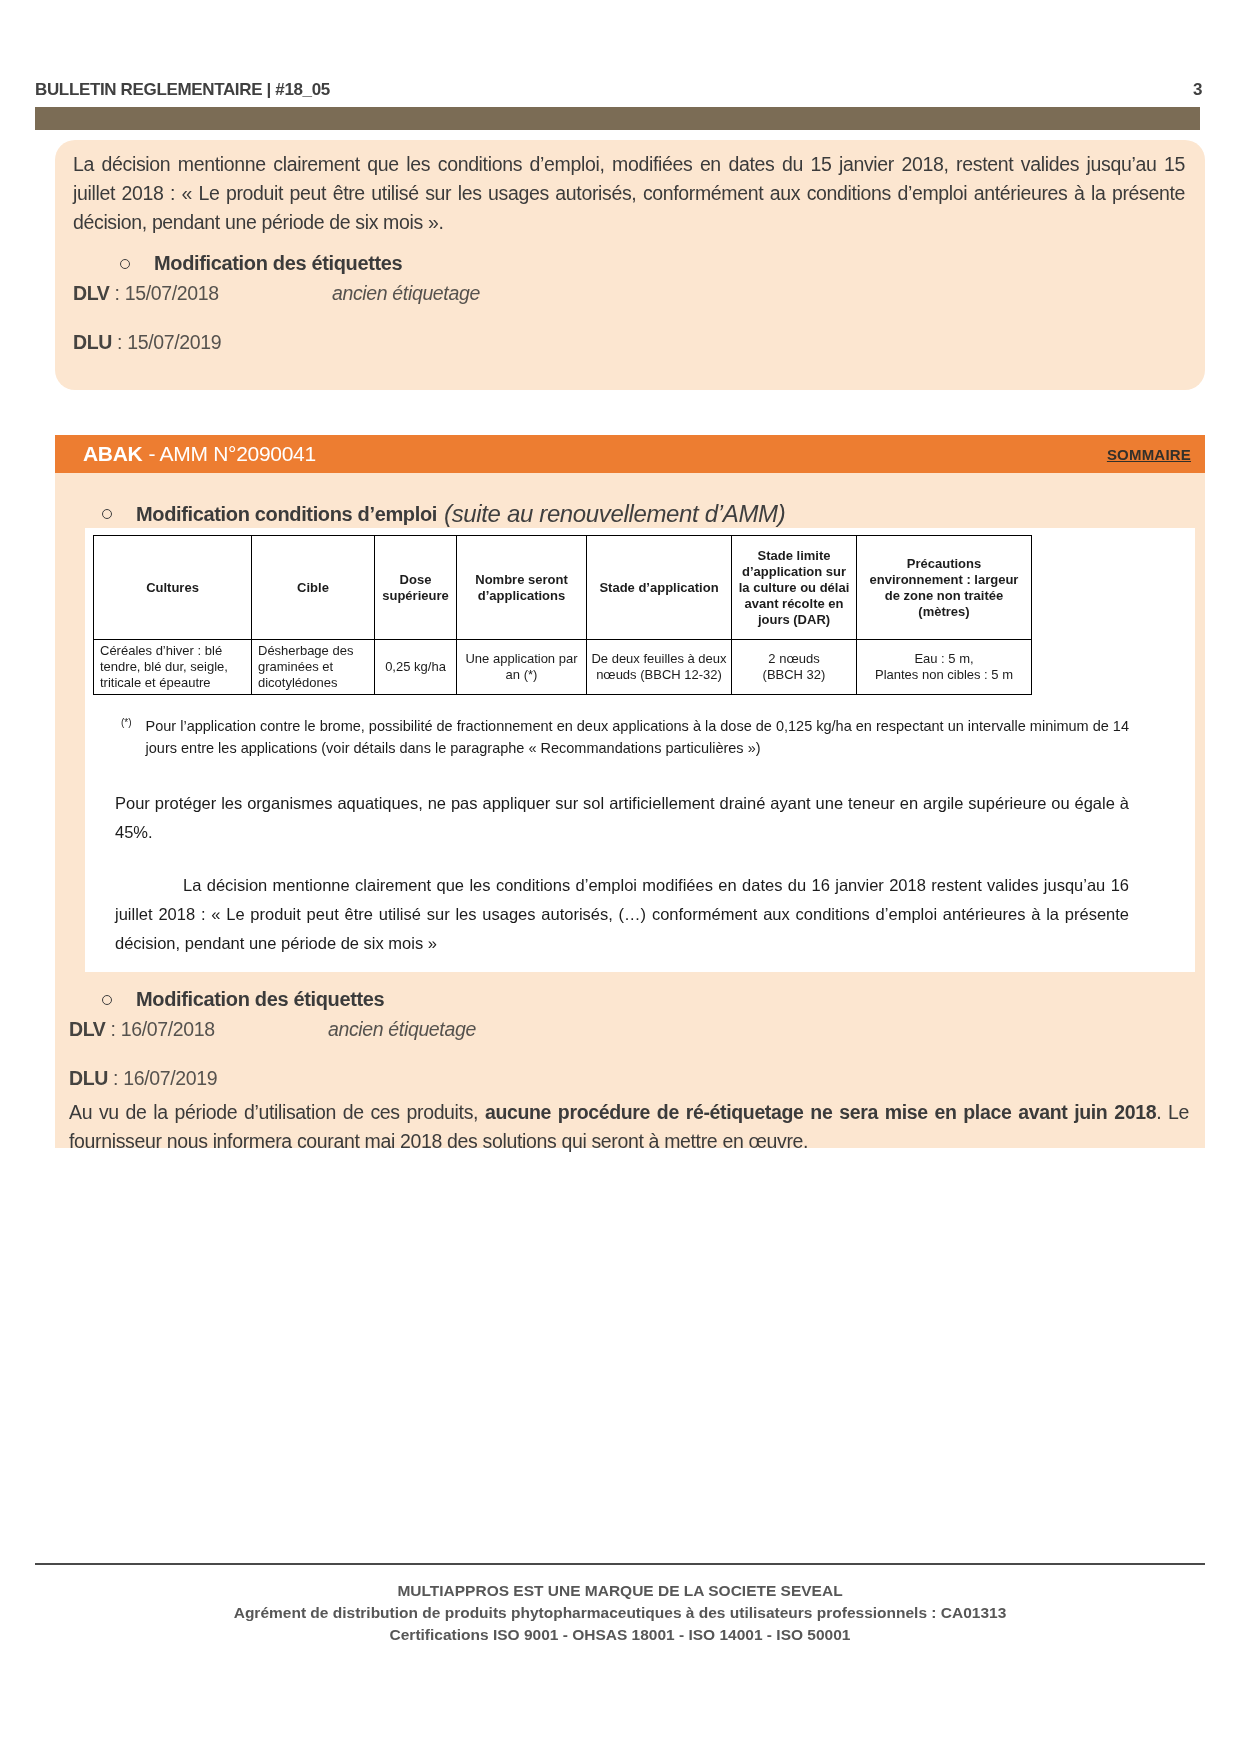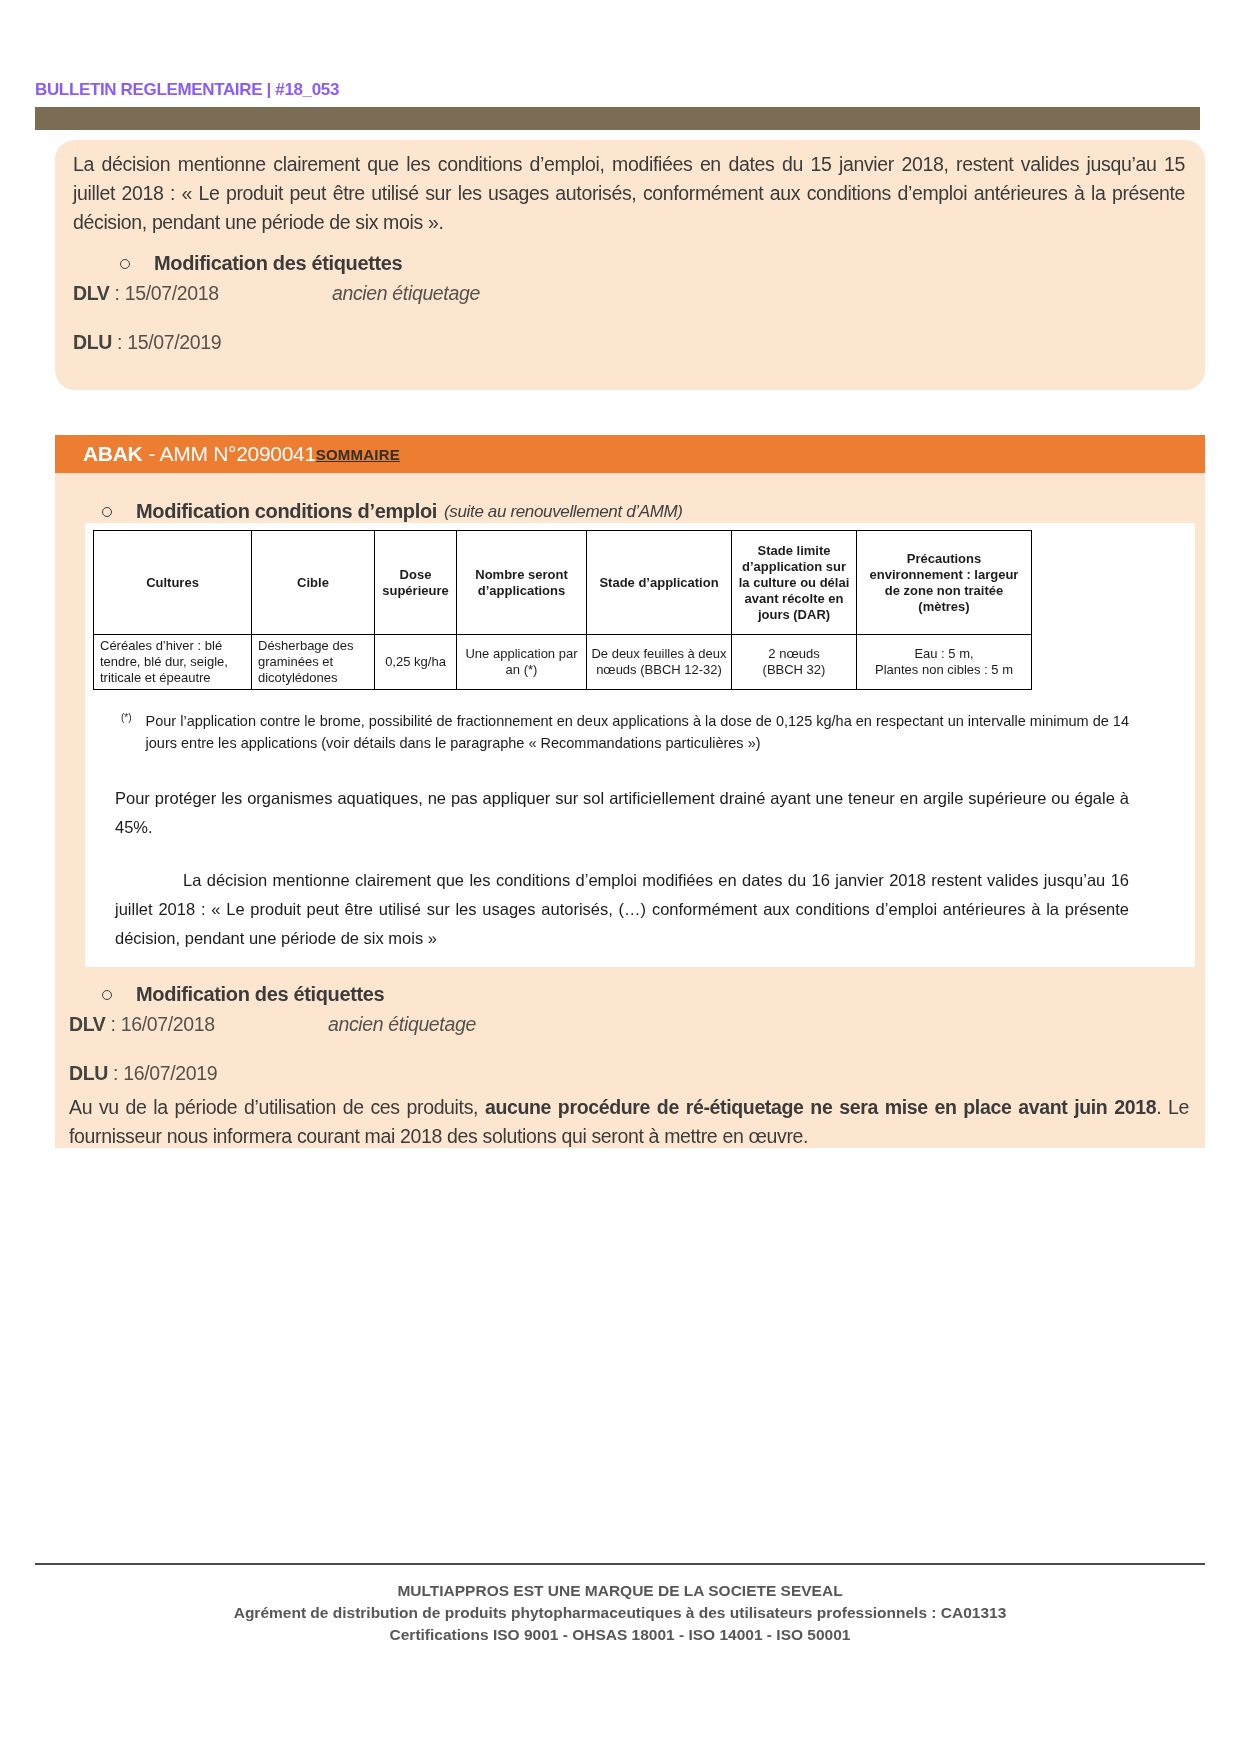--- a/index.html
+++ b/index.html
@@ -8,22 +8,22 @@
     width: 1240px; height: 1754px;
     position: relative;
     font-family: "Liberation Sans", sans-serif;
     color: #3f3f3f;
     overflow: hidden;
   }
 
   
   .header-row {
     position: absolute; top: 80px; left: 35px; right: 38px;
-    display: flex; justify-content: flex-start; align-items: baseline;
-    color: #8b5cf6; font-weight: bold; font-size: 17px; letter-spacing: -0.3px;
+    display: flex; justify-content: space-between; align-items: baseline;
+    color: #404040; font-weight: bold; font-size: 17px; letter-spacing: -0.3px; gap: 25px;
   }
   .brown-bar {
     position: absolute; top: 107px; left: 35px; width: 1165px; height: 23px;
     background: #7b6c55;
   }
 
   
   .peach { background: #fce6d0; }
   .narrow { letter-spacing: -0.35px; }
 
@@ -35,33 +35,33 @@
   .body-par {
     font-size: 19.5px; line-height: 29px; text-align: justify; color: #3b3b3b;
   }
 
   .bullet-row { display: flex; align-items: center; margin-top: 15px; }
   .bullet-circle {
     width: 10px; height: 10px; border: 1.6px solid #3f3f3f; border-radius: 50%;
     margin-left: 47px; margin-right: 24px; flex: 0 0 auto;
   }
   .bullet-label { font-weight: bold; font-size: 20px; color: #3b3b3b; }
-  .bullet-italic { font-style: italic; font-size: 17px; font-weight: normal; margin-left: 7px; }
+  .bullet-italic { font-style: italic; font-size: 24px; font-weight: normal; margin-left: 7px; }
 
   .dl-line { font-size: 19.5px; margin-top: 7px; color: #55524e; }
   .dl-line .lbl { font-weight: bold; color: #454340; }
   .dl-line .note { font-style: italic; color: #55524e; }
   .note-offset { display: inline-block; margin-left: 108px; }
   .dlu-gap { margin-top: 26px; }
 
   
   .abak { position: absolute; top: 435px; left: 55px; width: 1150px; }
   .orange-bar {
     background: #ed7d31; height: 38px;
-    display: flex; align-items: center; 
+    display: flex; align-items: center; justify-content: space-between;
     padding: 0 14px 0 28px;
   }
   .orange-title { color: #ffffff; font-size: 21px; letter-spacing: -0.3px; }
   .orange-title .product { font-weight: bold; margin-right: 6px; }
   .sommaire {
     color: #33302a; font-weight: bold; font-size: 15px;
     text-decoration: underline; cursor: pointer; letter-spacing: 0.2px;
   }
   .abak-body { background: #fce6d0; height: 675px; padding-top: 23px; }
 

